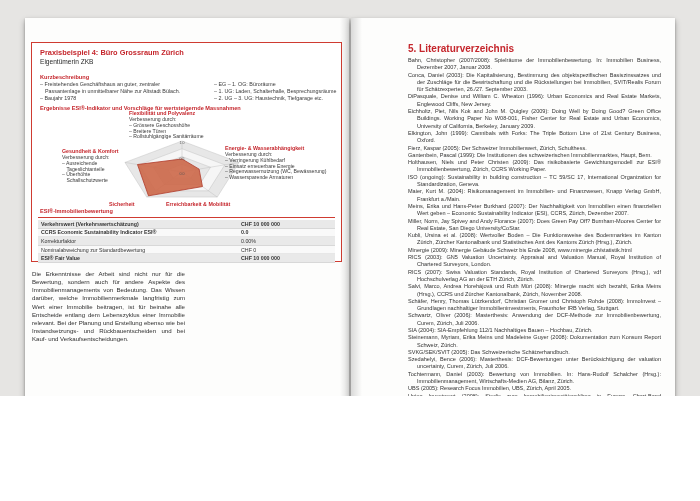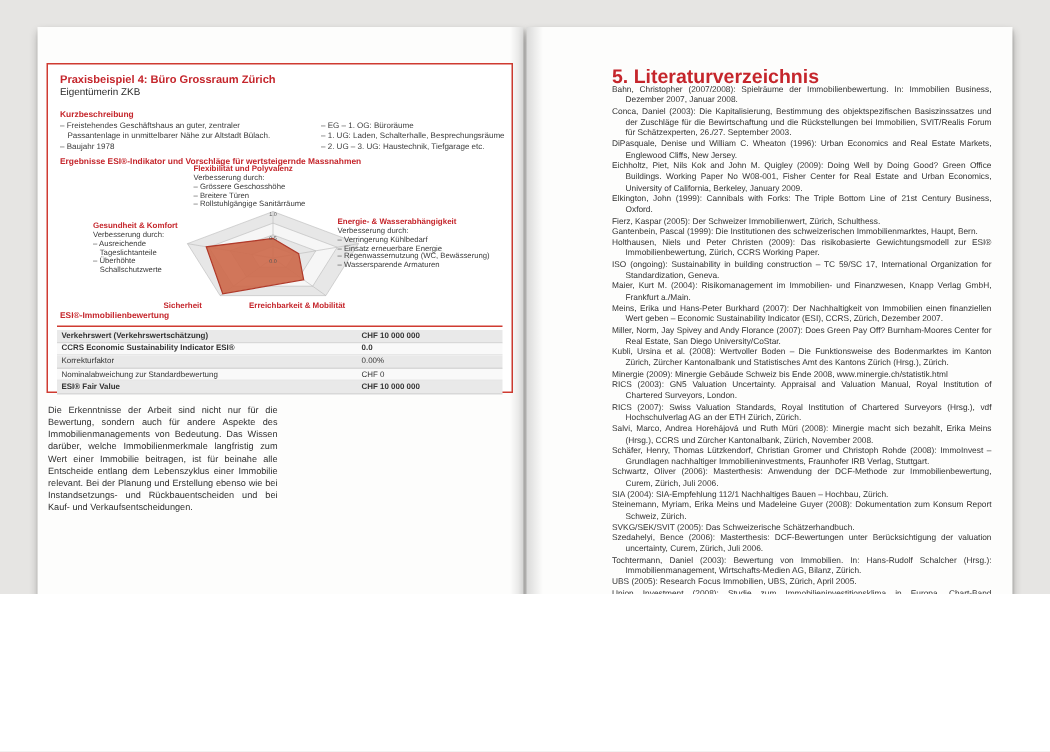--- a/index.html
+++ b/index.html
@@ -39,21 +39,21 @@
   .esi-table > div:nth-of-type(1),.esi-table > div:nth-of-type(2),.esi-table > div:nth-of-type(5){font-weight:bold;}
   .esi-label{width:200px;padding-left:3px;}
   .esi-value{flex:1;}
 
   .body-par{position:absolute;left:7px;top:252px;width:153px;font-size:6.1px;line-height:8.15px;color:#2f2f2f;text-align:justify;}
 
   .page-tab{position:absolute;width:11px;height:28px;background:#cb6a4d;color:#fff;font-size:6.3px;font-weight:bold;text-align:center;padding-top:2px;box-sizing:border-box;box-shadow:1px 2px 2px rgba(0,0,0,.28);}
   .tab-left{left:7px;top:445px;}
   .tab-right{left:302px;top:445px;}
 
-  .lit-heading{position:absolute;left:57px;top:25px;font-size:13px;font-weight:bold;color:#c5262c;}
+  .lit-heading{position:absolute;left:57px;top:25px;font-size:10px;font-weight:bold;color:#c5262c;}
   .refs{position:absolute;left:57px;top:39px;width:253px;}
   .refs p{margin:0;font-size:5.55px;line-height:7.3px;color:#333;text-align:justify;padding-left:9px;text-indent:-9px;}
 </style>
 </head>
 <body>
 
 <div class="canvas">
 
   <div class="page page-left">
 

